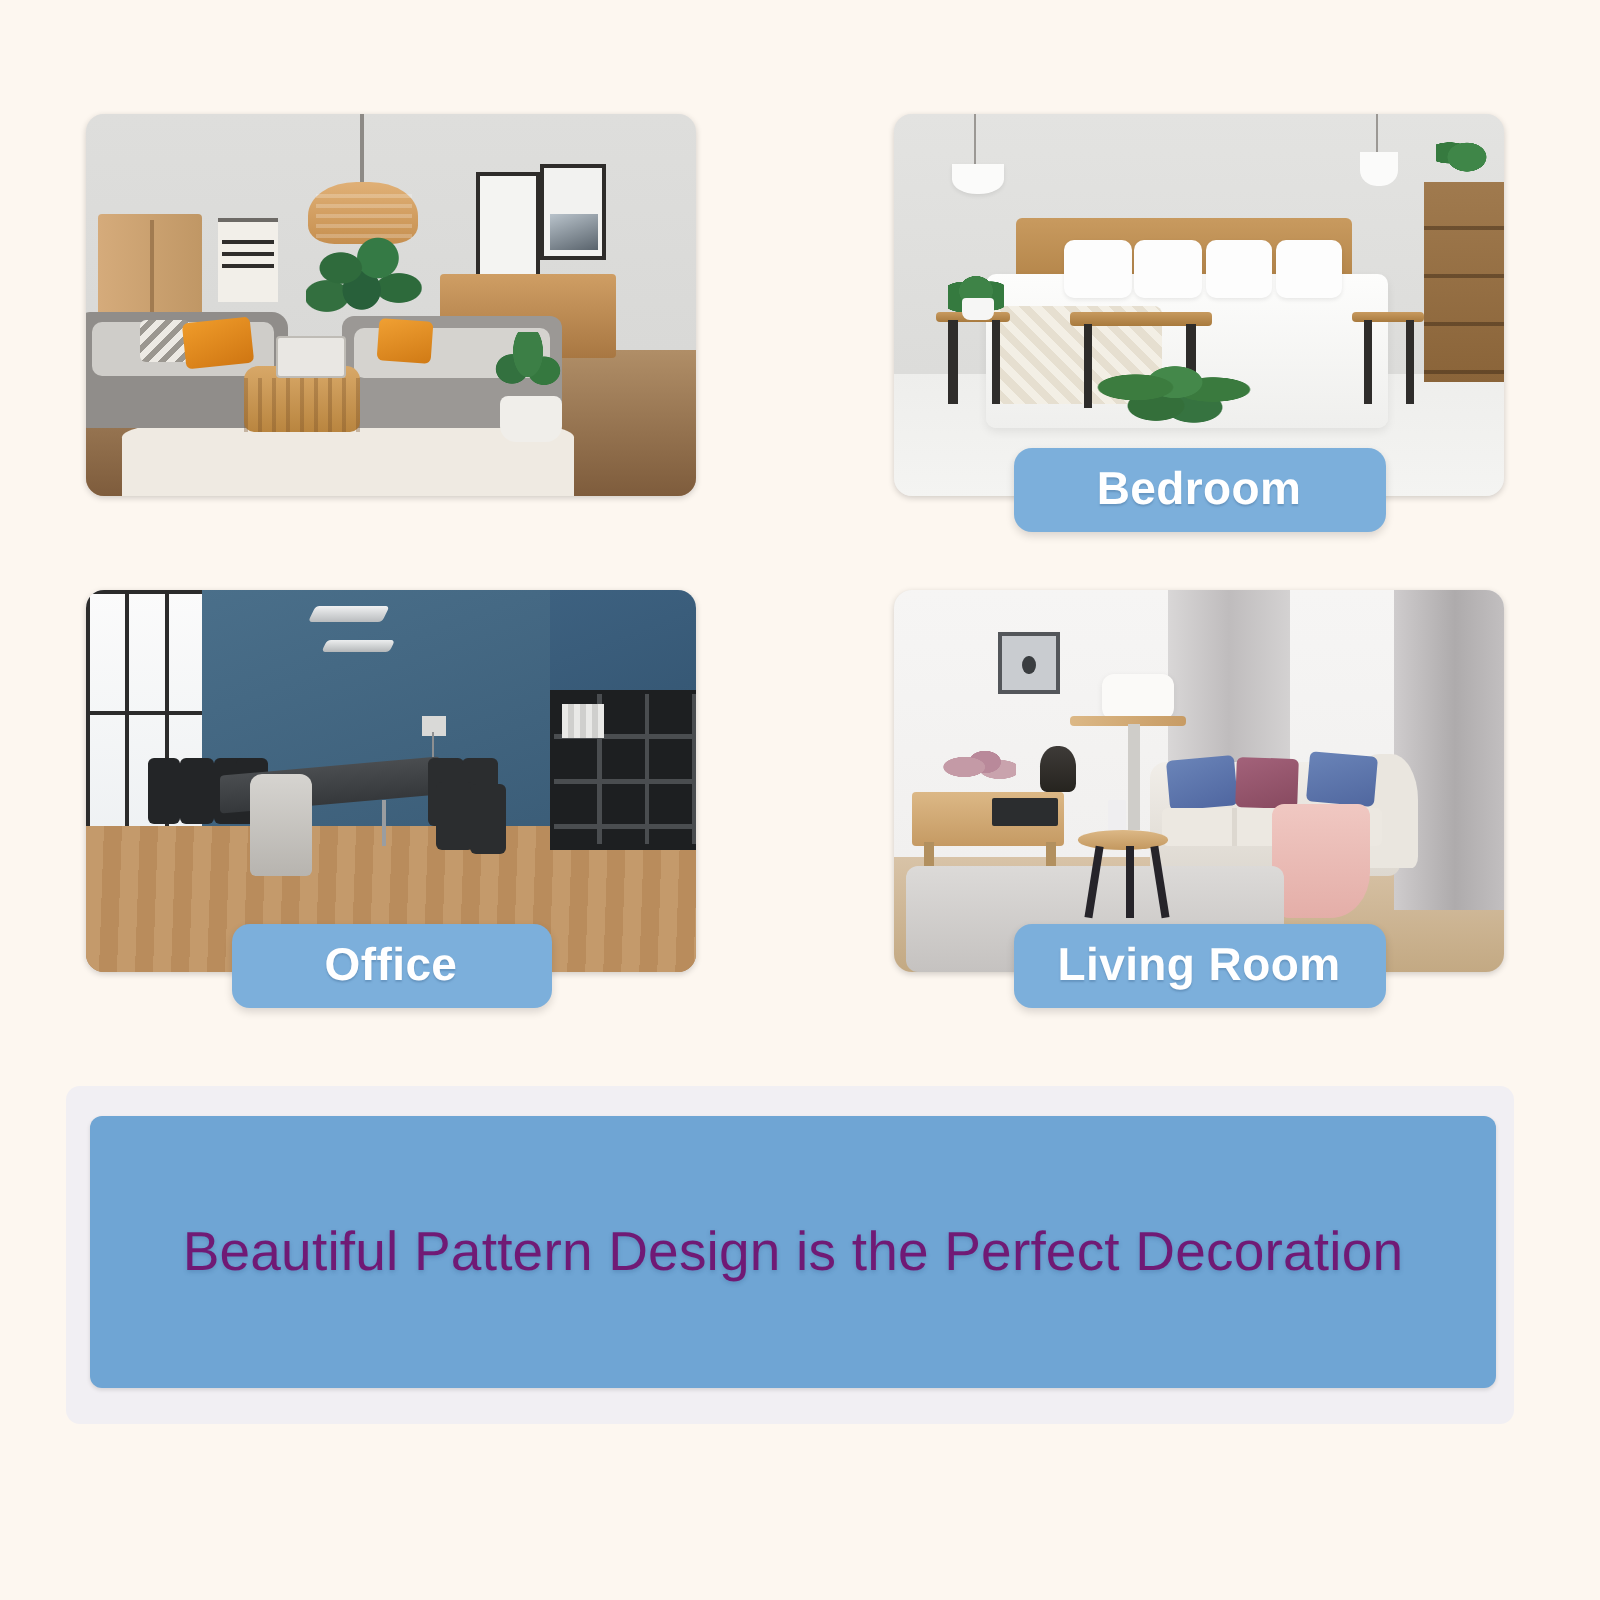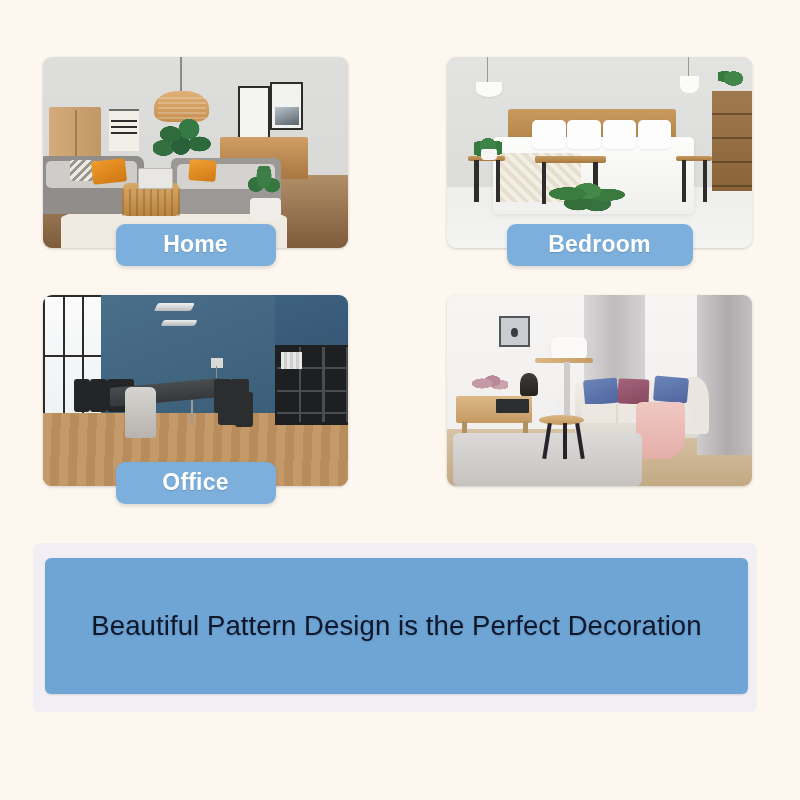--- a/index.html
+++ b/index.html
@@ -84,21 +84,21 @@
     height: 136px;
     background: #6fa5d4;
     border-radius: 6px;
     box-shadow: 0 1px 2px rgba(0,0,0,0.12);
     display: flex;
     flex-direction: column;
     align-items: center;
     justify-content: center;
   }
   .banner-line {
-    color: #0f172a;
+    color: #701a75;
     font-size: 27.5px;
     font-weight: normal;
     line-height: 44px;
     letter-spacing: 0.1px;
     white-space: nowrap;
     text-shadow: 0 1px 2px rgba(45,90,135,0.30);
   }
 
   
   .scene { position: absolute; inset: 0; }
@@ -270,21 +270,20 @@
           </div>
         <div class="el pill-g"></div>
         <div class="el pill-o1"></div>
         <div class="el pill-o2"></div>
         <div class="el table"></div>
         <div class="el laptop"></div>
         <div class="el potplant"></div>
         <div class="el pot"></div>
       </div>
     </div>
-    <div class="badge">Home</div>
   </div>
 
   <div class="card c1">
     <div class="photo">
       <div class="scene s2">
         <div class="el lamp1"></div>
           <div class="el shade1"></div>
         <div class="el lamp2"></div>
           <div class="el shade2"></div>
         <div class="el shelf"></div>
@@ -364,20 +363,21 @@
         <div class="el cushrow"></div>
         <div class="el throw"></div>
         <div class="el rug"></div>
         <div class="el smallvase"></div>
         <div class="el sidetable"></div>
         <div class="el st1 stleg"></div>
           <div class="el st2 stleg"></div>
           <div class="el st3 stleg"></div>
       </div>
     </div>
+    <div class="badge wide">Living Room</div>
   </div>
 
 </div>
 
 <div class="banner-frame">
   <div class="banner-inner">
     <div class="banner-line">Beautiful Pattern Design is the Perfect Decoration</div>
   </div>
 </div>
 

